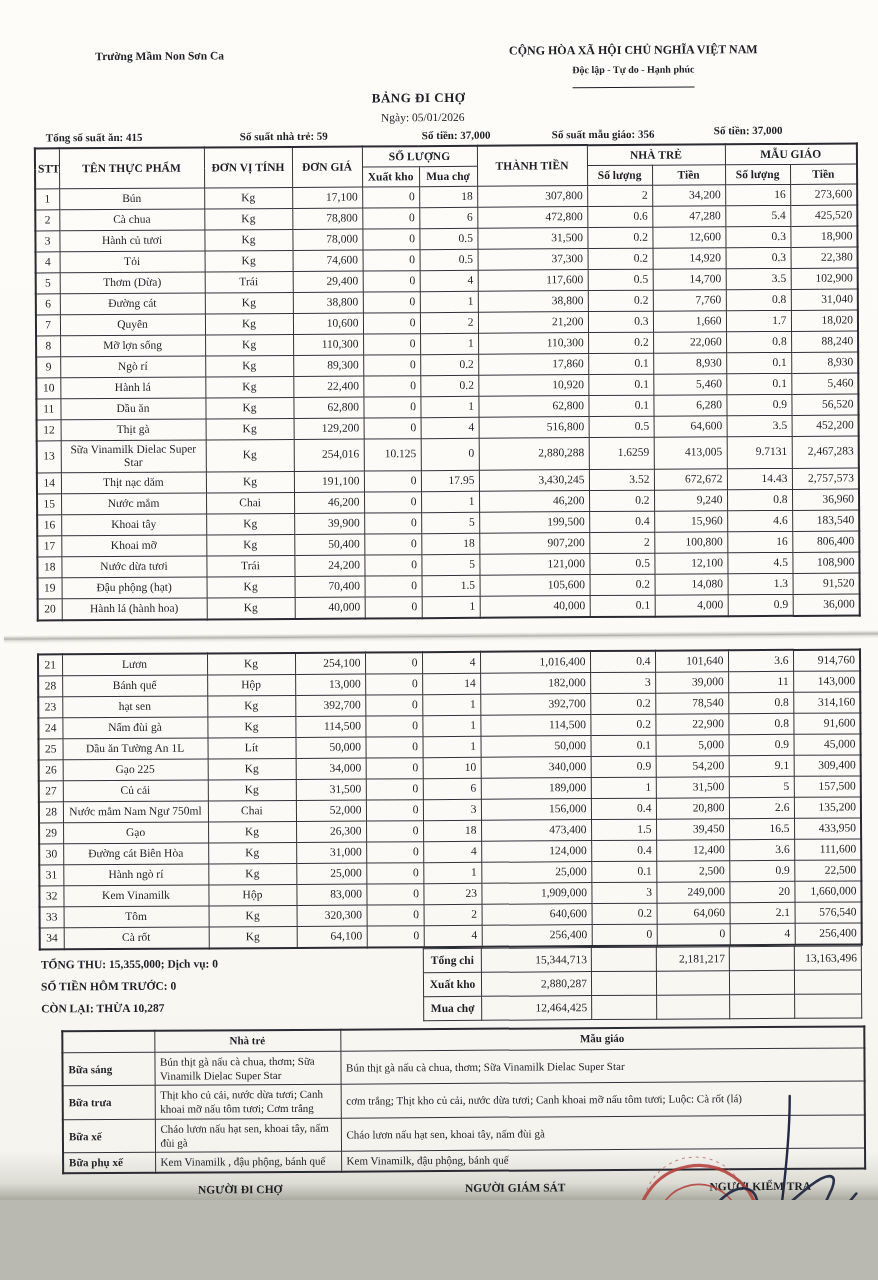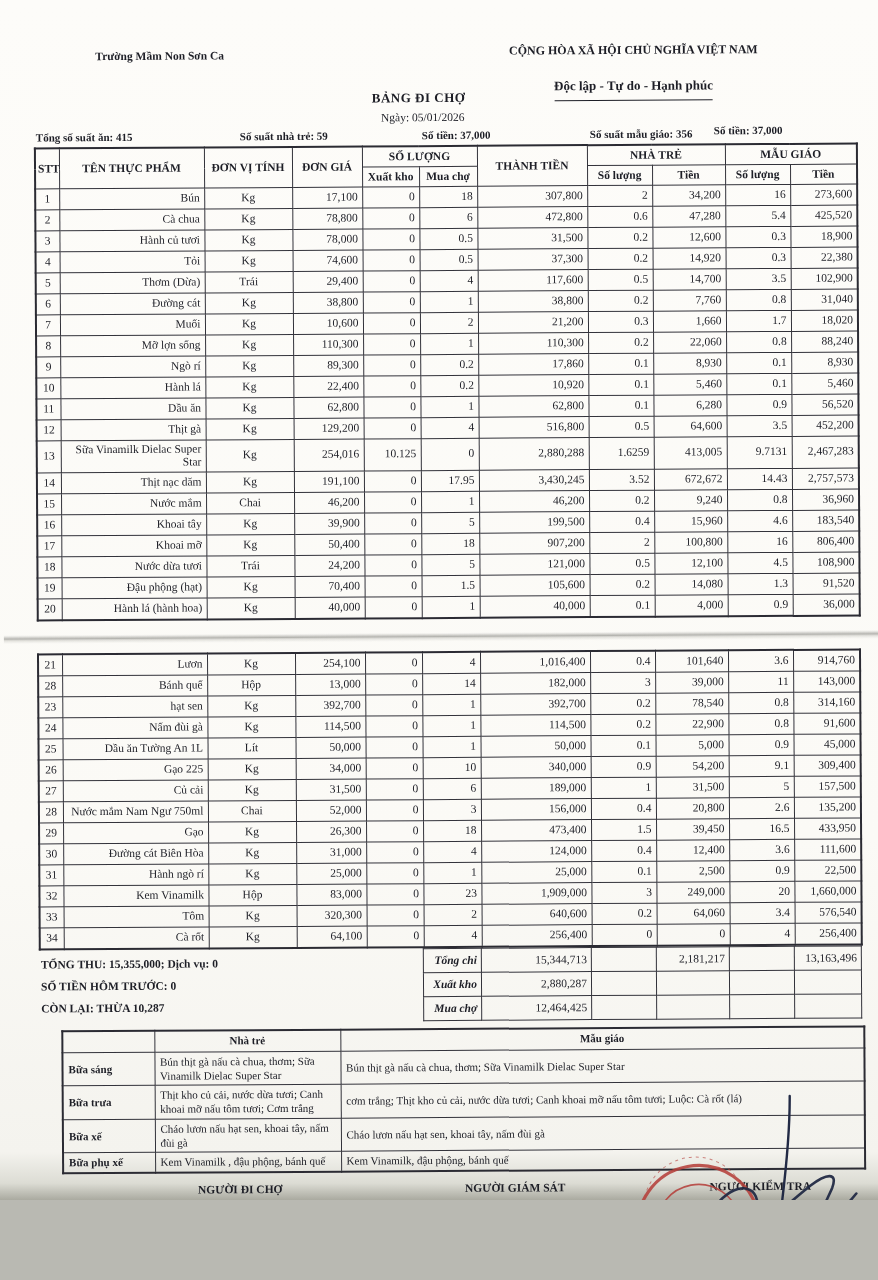--- a/index.html
+++ b/index.html
@@ -5,38 +5,38 @@
   html,body{margin:0;padding:0;}
   body{width:878px;height:1280px;background:#b9b9b2;font-family:"Liberation Serif","DejaVu Serif",serif;color:#1d1e26;}
   .page{position:relative;width:878px;height:1200px;overflow:hidden;
     background:linear-gradient(180deg,#fdfcf9 0%,#fbfaf6 70%,#f4f3ee 96%,#dcdcd4 98.6%,#aaaaa0 100%);}
   .content{position:absolute;left:33px;top:0;width:822px;transform:rotate(-0.35deg);transform-origin:50% 0;}
   
   .hdr{position:relative;height:145px;}
   .school{position:absolute;left:62px;top:48px;font-weight:bold;font-size:11.5px;}
   .nat{position:absolute;left:420px;top:44px;width:360px;text-align:center;}
   .nat-title{font-weight:bold;font-size:12px;}
-  .nat-motto{display:inline-block;font-weight:bold;font-size:13px;margin-top:20px;padding-bottom:6px;border-bottom:1.5px solid #1d1e26;}
+  .nat-motto{display:inline-block;font-weight:bold;font-size:10px;margin-top:6px;padding-bottom:12px;border-bottom:1.5px solid #1d1e26;}
   .doc-title{position:absolute;left:0;top:90px;width:770px;text-align:center;font-weight:bold;font-size:13px;letter-spacing:.5px;}
   .doc-date{position:absolute;left:0;top:111px;width:778px;text-align:center;font-size:11.5px;}
   .sumline{position:absolute;left:0;top:129px;width:822px;height:16px;font-weight:bold;font-size:11px;}
   .sumline span{position:absolute;white-space:nowrap;}
   
   table{border-collapse:collapse;table-layout:fixed;width:822px;font-size:11.5px;}
   .main{border:2px solid #2b2b33;}
   .main th,.main td{border:1px solid #33333b;padding:1.5px 4px;height:17px;line-height:1.2;overflow:hidden;}
   .main th{font-weight:bold;text-align:center;font-size:11.5px;padding:1px 2px;}
-  td.a-c{text-align:center;} td.a-l{text-align:right;} td.a-r{text-align:right;}
+  td.a-c{text-align:center;} td.a-l{text-align:center;} td.a-r{text-align:right;}
   .seam{height:8px;margin:14px -33px 10px;background:linear-gradient(180deg,rgba(0,0,0,0) 0%,rgba(90,90,84,.45) 45%,rgba(140,140,132,.25) 60%,rgba(0,0,0,0) 100%);filter:blur(.4px);}
   
   .totals-wrap{position:relative;height:76px;}
   .totals-left{position:absolute;left:2px;top:3px;font-weight:bold;font-size:11.5px;line-height:1.95;}
   .totals{position:absolute;left:384px;top:0;width:438px;border:1px solid #33333b;}
   .totals td{border:1px solid #33333b;padding:2px 4px;height:19px;font-size:11.5px;}
-  .totals td:first-child{font-weight:bold;font-style:italic;}
+  .totals td:first-child{font-weight:bold;}
   
   .meals{width:802px;margin-left:22px;margin-top:4px;border:2px solid #2b2b33;font-size:11px;}
   .meals th,.meals td{border:1px solid #33333b;padding:2px 5px;line-height:1.3;vertical-align:middle;text-align:left;}
   .meals th{text-align:center;font-weight:bold;height:16px;}
   .meals td:first-child{font-weight:bold;}
   
   .signs{position:relative;height:120px;margin-top:6px;}
   .sig-col{position:absolute;text-align:center;}
   .sig-title{font-weight:bold;font-size:11.5px;}
   .sig-name{font-size:11.5px;margin-top:2px;}
@@ -52,24 +52,24 @@
 
     <div class="hdr">
       <div class="school">Trường Mầm Non Sơn Ca</div>
       <div class="nat">
         <div class="nat-title">CỘNG HÒA XÃ HỘI CHỦ NGHĨA VIỆT NAM</div>
         <div class="nat-motto">Độc lập - Tự do - Hạnh phúc</div>
       </div>
       <div class="doc-title">BẢNG ĐI CHỢ</div>
       <div class="doc-date">Ngày: 05/01/2026</div>
       <div class="sumline">
-        <span style="left:2px">Tổng số suất ăn: 415</span>
+        <span style="left:12px">Tổng số suất ăn: 415</span>
         <span style="left:206px">Số suất nhà trẻ: 59</span>
         <span style="left:388px">Số tiền: 37,000</span>
-        <span style="left:556px">Số suất mẫu giáo: 356</span>
+        <span style="left:518px">Số suất mẫu giáo: 356</span>
         <span style="left:680px;top:-3px">Số tiền: 37,000</span>
       </div>
     </div>
 
     <table class="main">
       <colgroup>
         <col style="width:24px">
           <col style="width:145px">
           <col style="width:88px">
           <col style="width:70px">
@@ -175,21 +175,21 @@
             <td class="a-r">0</td>
             <td class="a-r">1</td>
             <td class="a-r">38,800</td>
             <td class="a-r">0.2</td>
             <td class="a-r">7,760</td>
             <td class="a-r">0.8</td>
             <td class="a-r">31,040</td>
           </tr>
           <tr>
             <td class="a-c">7</td>
-            <td class="a-l">Muối</td>
+            <td class="a-l">Quyên</td>
             <td class="a-c">Kg</td>
             <td class="a-r">10,600</td>
             <td class="a-r">0</td>
             <td class="a-r">2</td>
             <td class="a-r">21,200</td>
             <td class="a-r">0.3</td>
             <td class="a-r">1,660</td>
             <td class="a-r">1.7</td>
             <td class="a-r">18,020</td>
           </tr>
@@ -541,21 +541,21 @@
           <tr>
             <td class="a-c">33</td>
             <td class="a-l">Tôm</td>
             <td class="a-c">Kg</td>
             <td class="a-r">320,300</td>
             <td class="a-r">0</td>
             <td class="a-r">2</td>
             <td class="a-r">640,600</td>
             <td class="a-r">0.2</td>
             <td class="a-r">64,060</td>
-            <td class="a-r">3.4</td>
+            <td class="a-r">2.1</td>
             <td class="a-r">576,540</td>
           </tr>
           <tr>
             <td class="a-c">34</td>
             <td class="a-l">Cà rốt</td>
             <td class="a-c">Kg</td>
             <td class="a-r">64,100</td>
             <td class="a-r">0</td>
             <td class="a-r">4</td>
             <td class="a-r">256,400</td>

